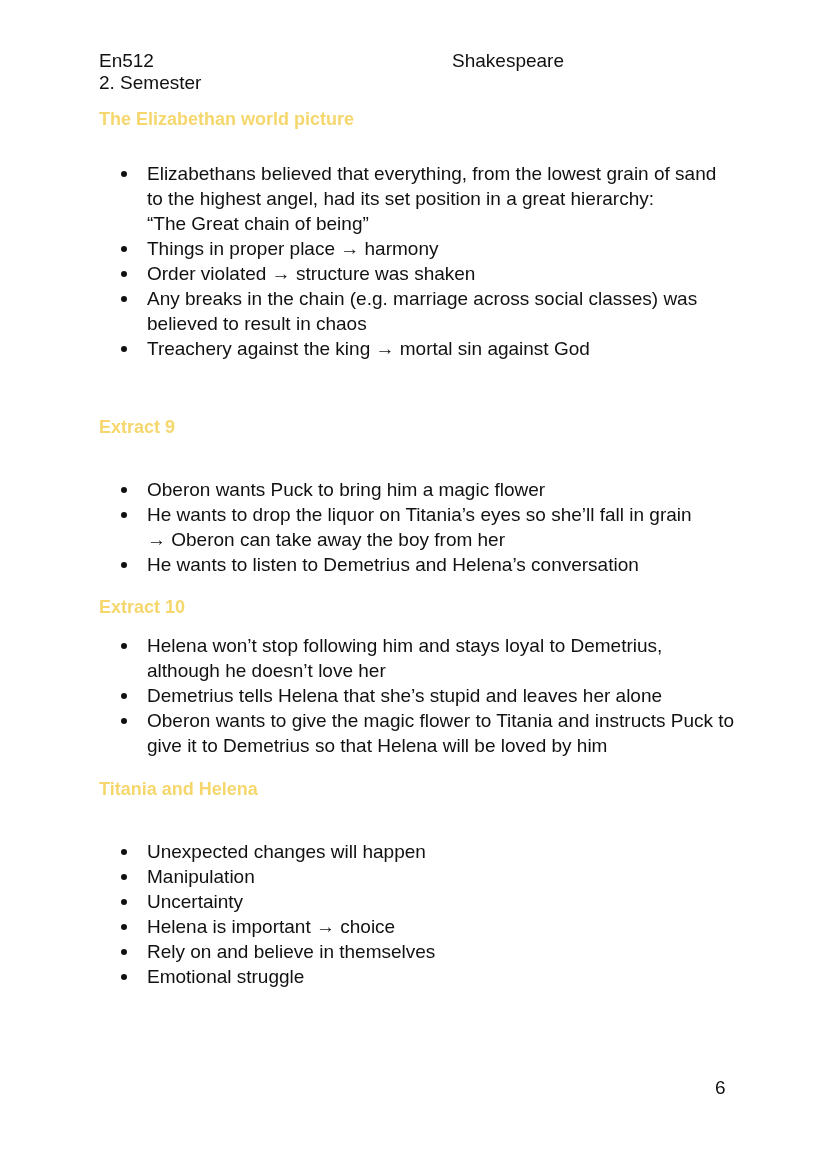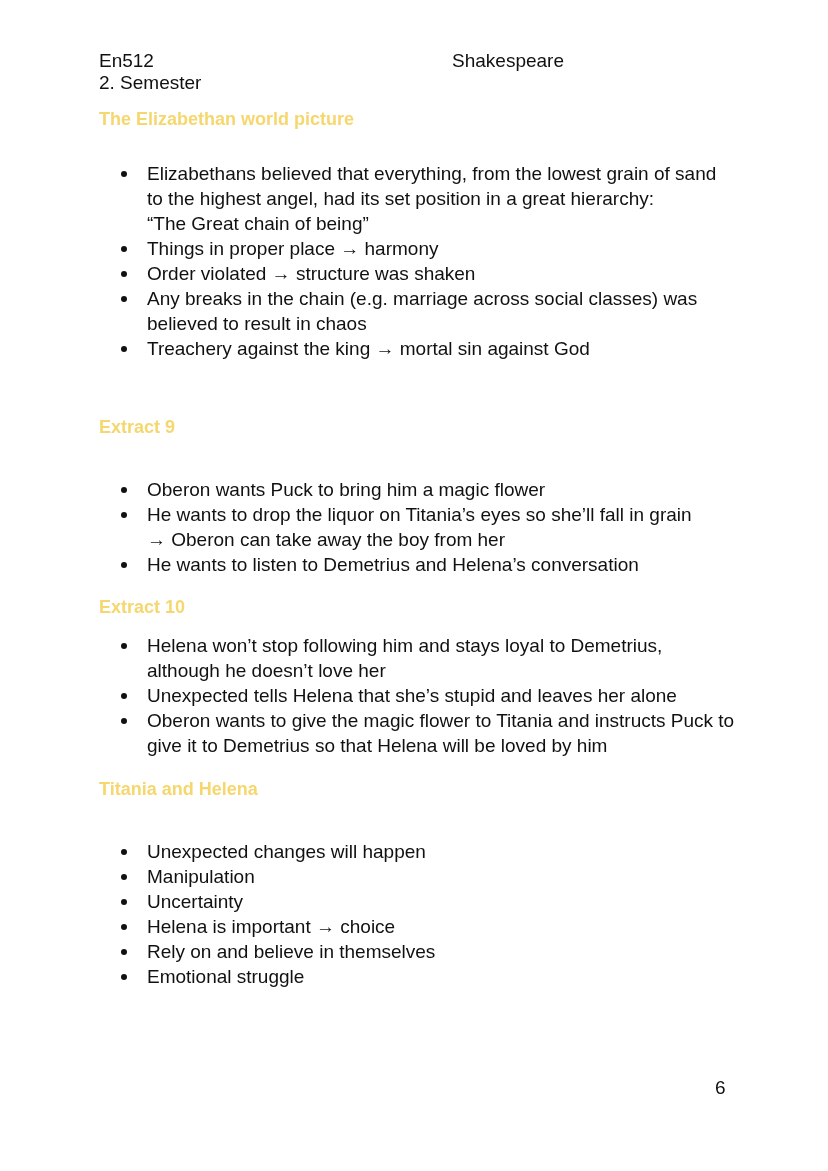--- a/index.html
+++ b/index.html
@@ -134,21 +134,21 @@
   </ul>
 
   <div class="section-title" style="top:572px;margin-top:24px;">Extract 10</div>
   <ul class="bullets" style="top:617px;">
     <li>
       <span class="dot"></span>
       <span>Helena won’t stop following him and stays loyal to Demetrius, although he doesn’t love her</span>
     </li>
     <li>
       <span class="dot"></span>
-      <span>Unexpected tells Helena that she’s stupid and leaves her alone</span>
+      <span>Demetrius tells Helena that she’s stupid and leaves her alone</span>
     </li>
     <li>
       <span class="dot"></span>
       <span>Oberon wants to give the magic flower to Titania and instructs Puck to give it to Demetrius so that Helena will be loved by him</span>
     </li>
   </ul>
 
   <div class="section-title" style="top:778px;">Titania and Helena</div>
   <ul class="bullets" style="top:823px;">
     <li>

